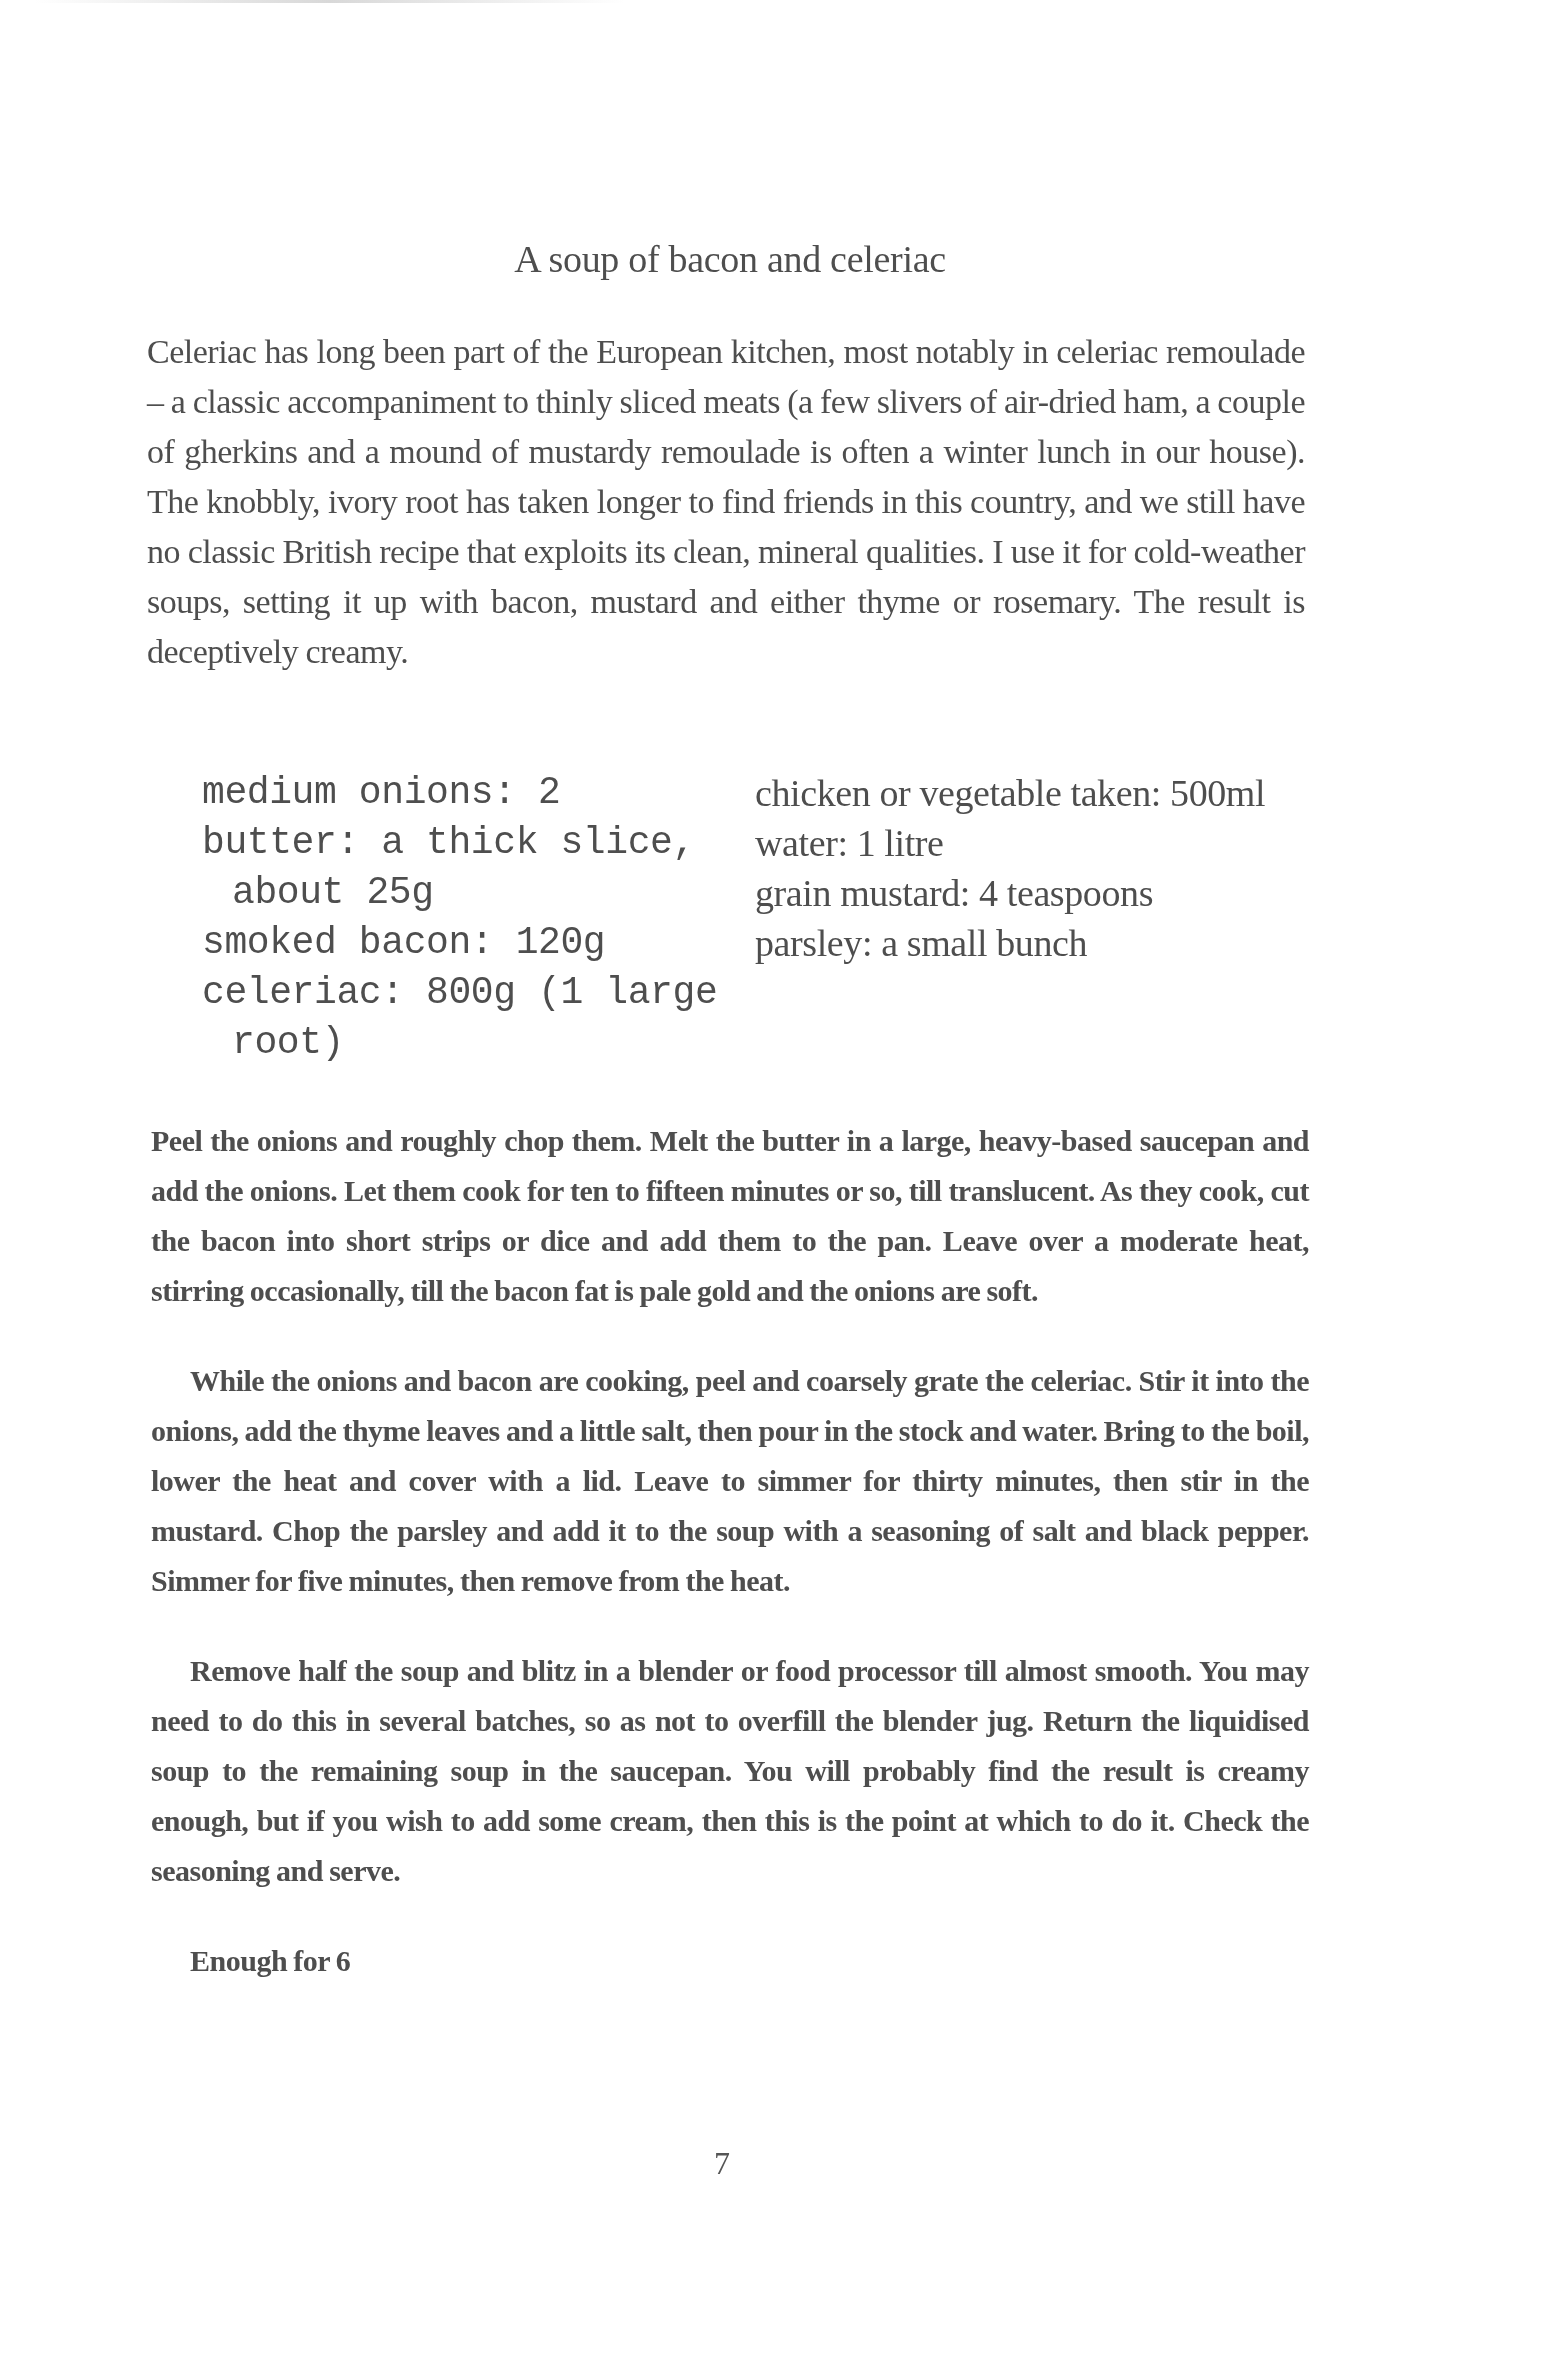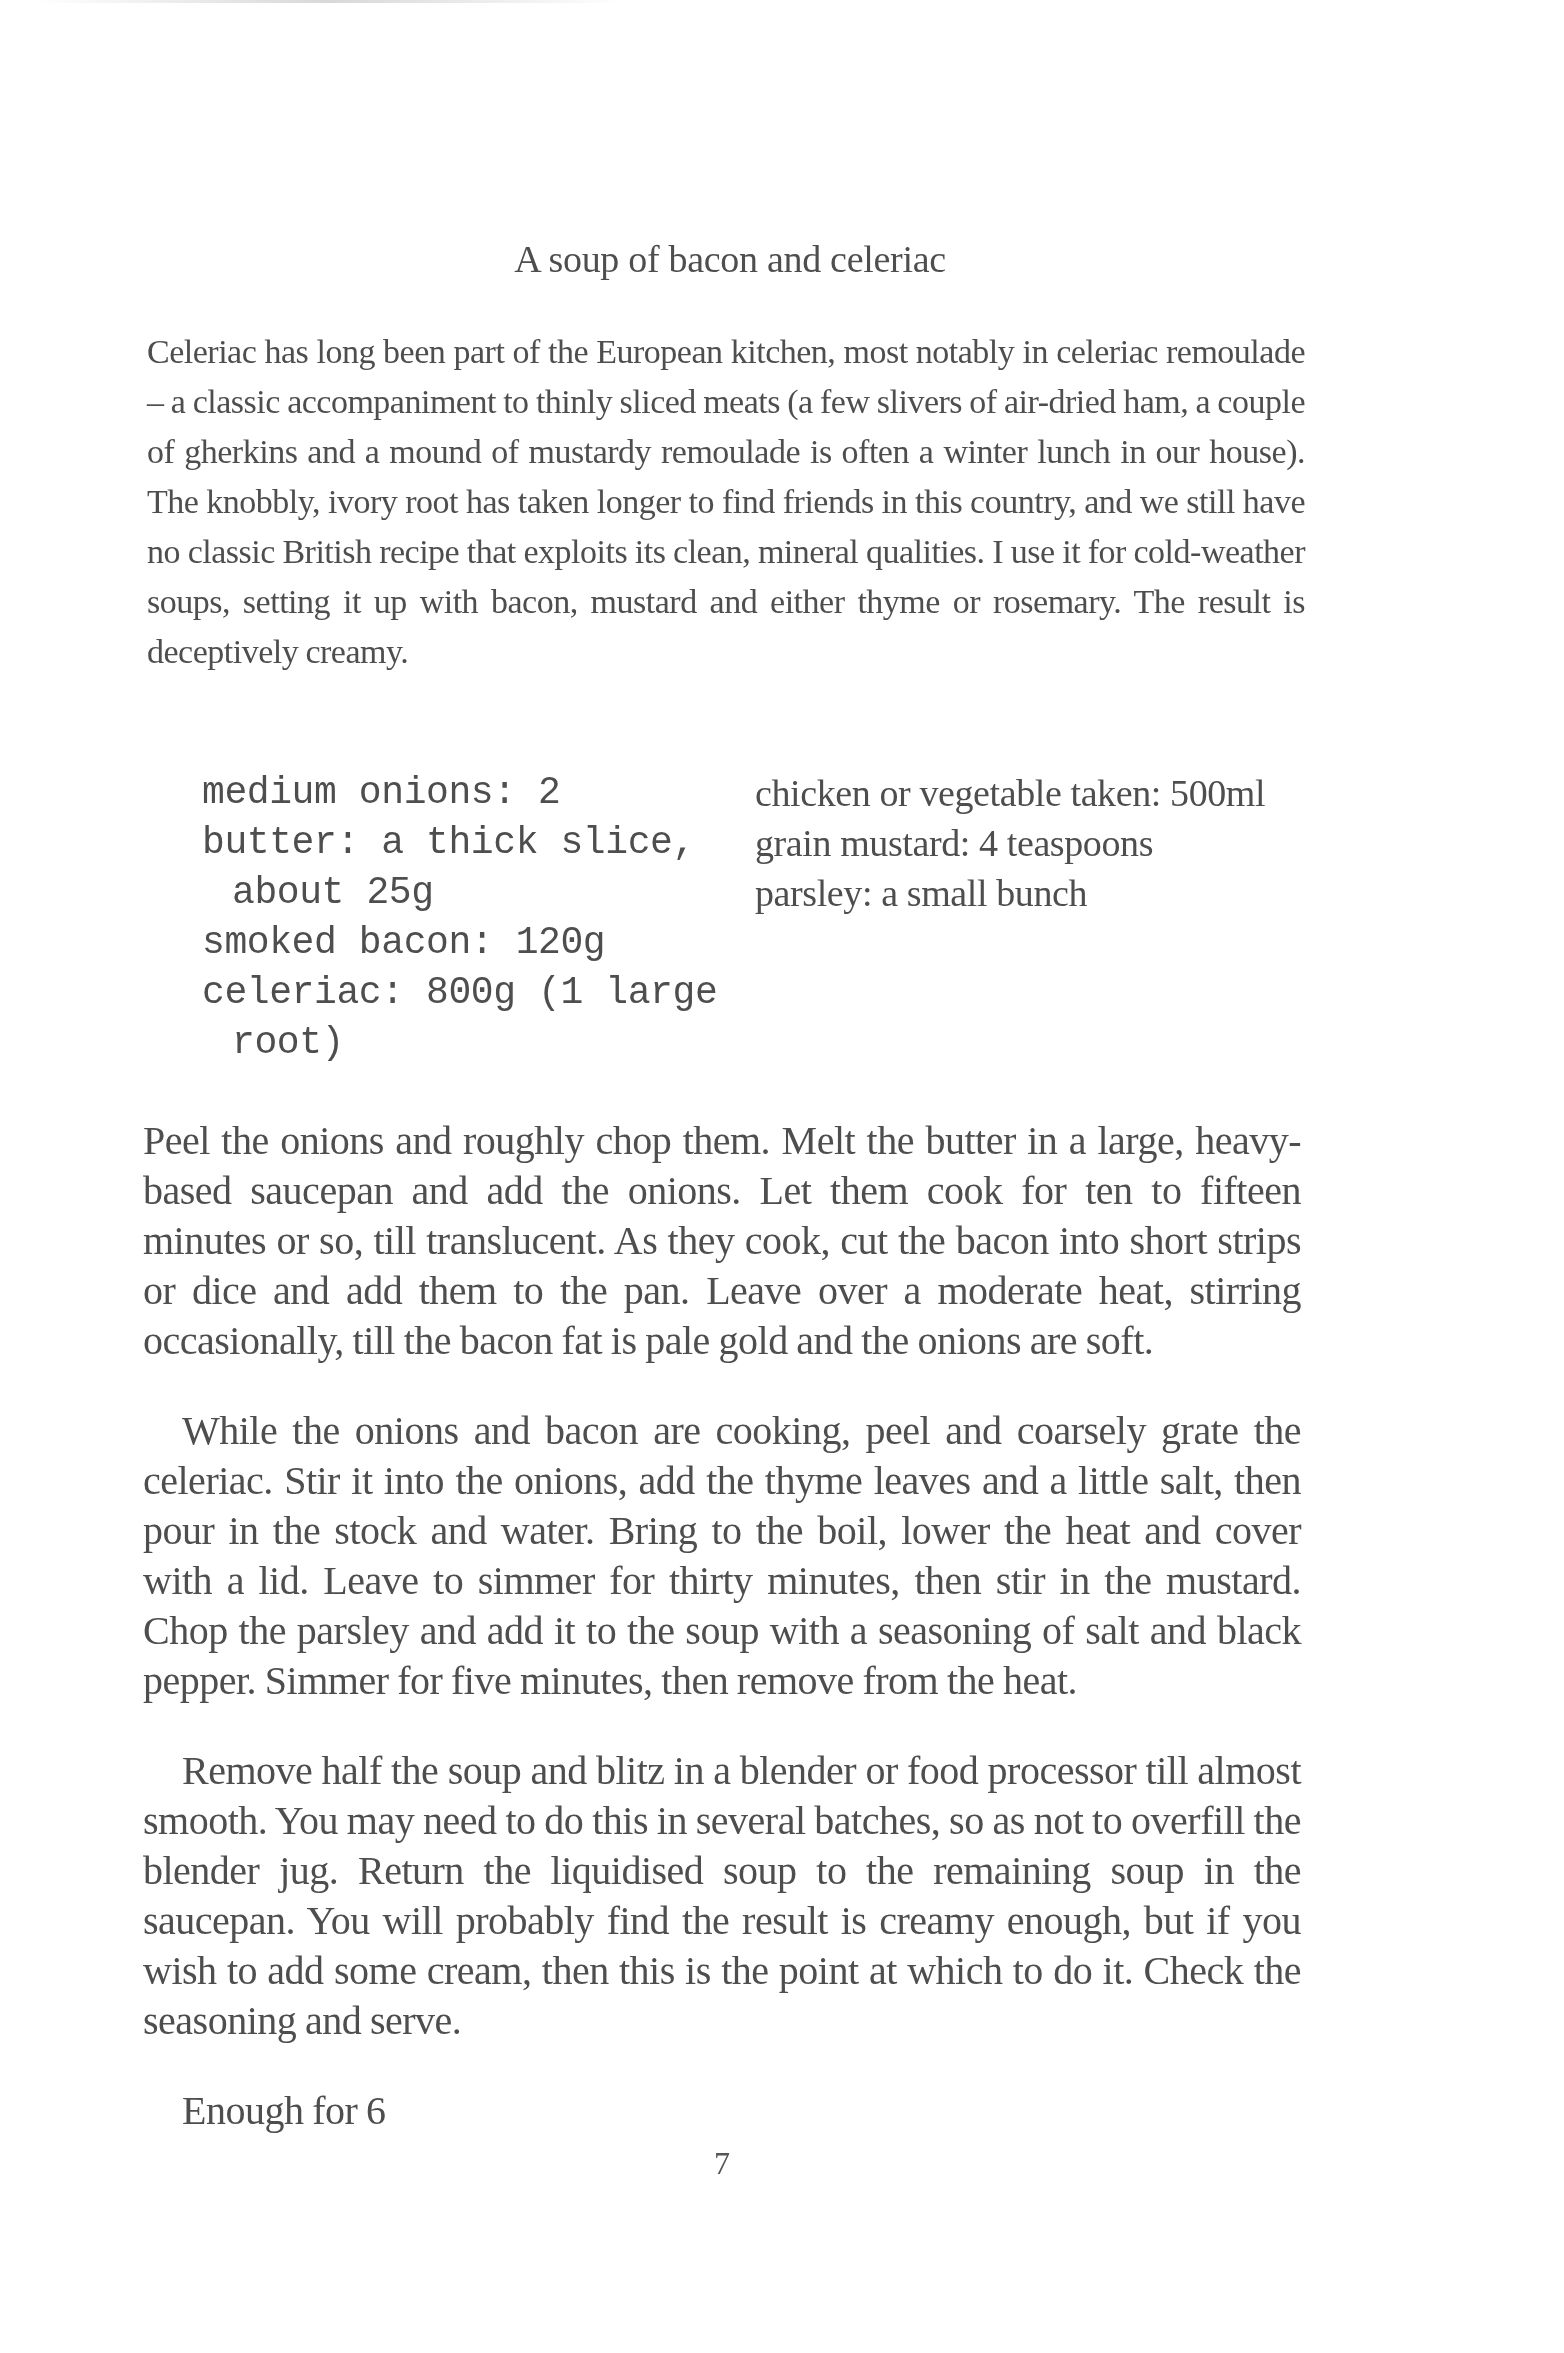--- a/index.html
+++ b/index.html
@@ -76,27 +76,28 @@
       padding-left: 30px;
       text-indent: -30px;
       width: 498px;
       font-family: Liberation Mono, monospace;
     }
     .ing-col.right {
       width: 540px;
     }
     .method {
       position: absolute;
-      left: 0;
+      left: 8px;
       top: 1116px;
       width: 1158px;
-      font-size: 40px;
+      font-size: 30px;
       line-height: 50px;
       letter-spacing: -0.5px;
       word-spacing: -0.8px;
+      font-weight: bold;
     }
     .method p {
       margin: 0;
       text-align: justify;
       text-align-last: left;
     }
     .method p.indent {
       text-indent: 39px;
       margin-top: 40px;
     }
@@ -124,20 +125,21 @@
 
   <div class="ingredients">
     <ul class="ing-col left">
       <li>medium onions: 2</li>
       <li>butter: a thick slice, about 25g</li>
       <li>smoked bacon: 120g</li>
       <li>celeriac: 800g (1 large root)</li>
     </ul>
     <ul class="ing-col right">
       <li>chicken or vegetable taken: 500ml</li>
+      <li>water: 1 litre</li>
       <li>grain mustard: 4 teaspoons</li>
       <li>parsley: a small bunch</li>
     </ul>
   </div>
 
   <div class="method">
     <p>Peel the onions and roughly chop them. Melt the butter in a large, heavy-based saucepan and add the onions. Let them cook for ten to fifteen minutes or so, till translucent. As they cook, cut the bacon into short strips or dice and add them to the pan. Leave over a moderate heat, stirring occasionally, till the bacon fat is pale gold and the onions are soft.</p>
     <p class="indent">While the onions and bacon are cooking, peel and coarsely grate the celeriac. Stir it into the onions, add the thyme leaves and a little salt, then pour in the stock and water. Bring to the boil, lower the heat and cover with a lid. Leave to simmer for thirty minutes, then stir in the mustard. Chop the parsley and add it to the soup with a seasoning of salt and black pepper. Simmer for five minutes, then remove from the heat.</p>
     <p class="indent">Remove half the soup and blitz in a blender or food processor till almost smooth. You may need to do this in several batches, so as not to overfill the blender jug. Return the liquidised soup to the remaining soup in the saucepan. You will probably find the result is creamy enough, but if you wish to add some cream, then this is the point at which to do it. Check the seasoning and serve.</p>
     <p class="indent">Enough for 6</p>

